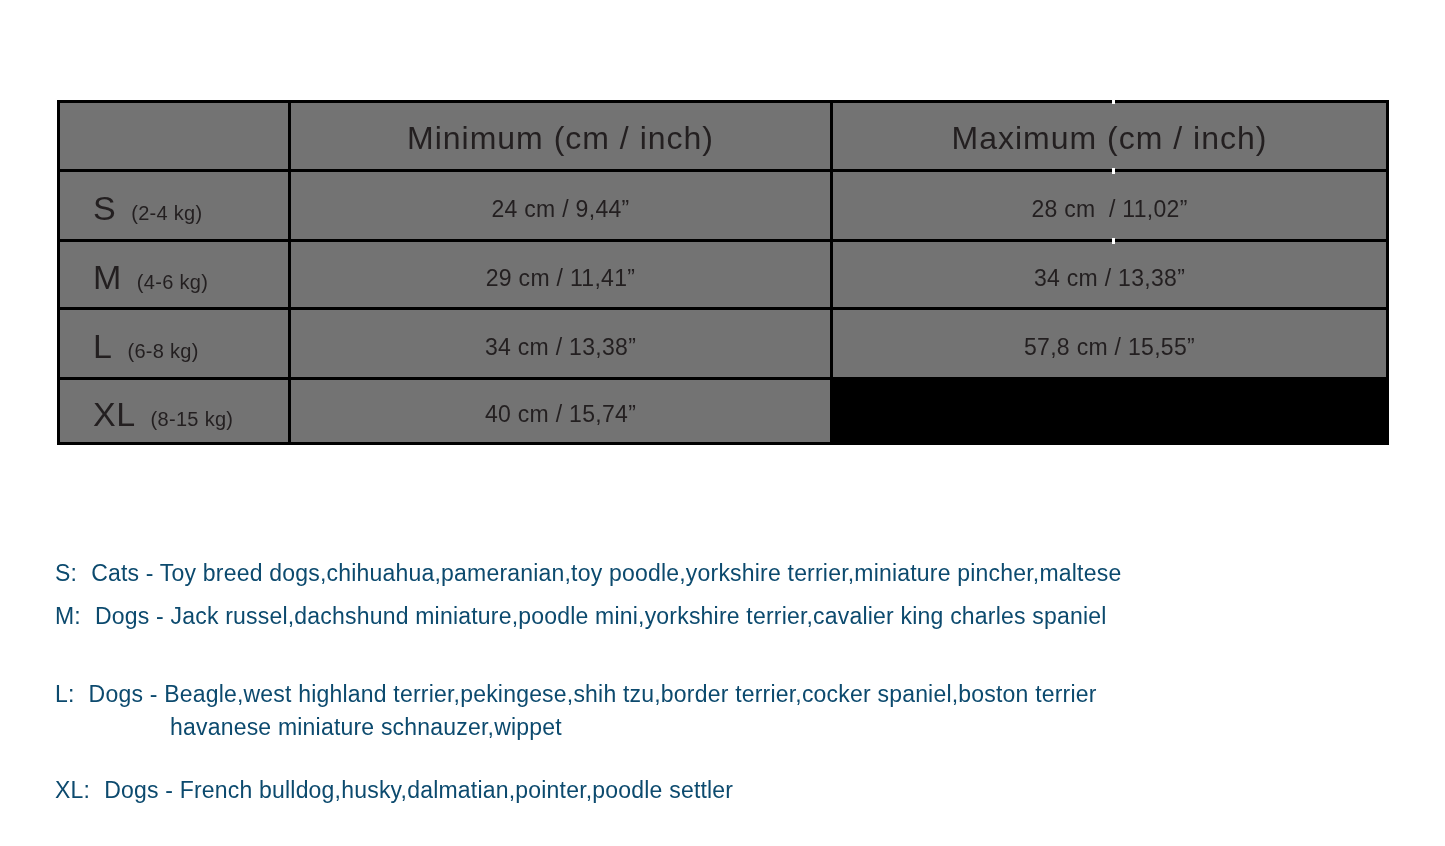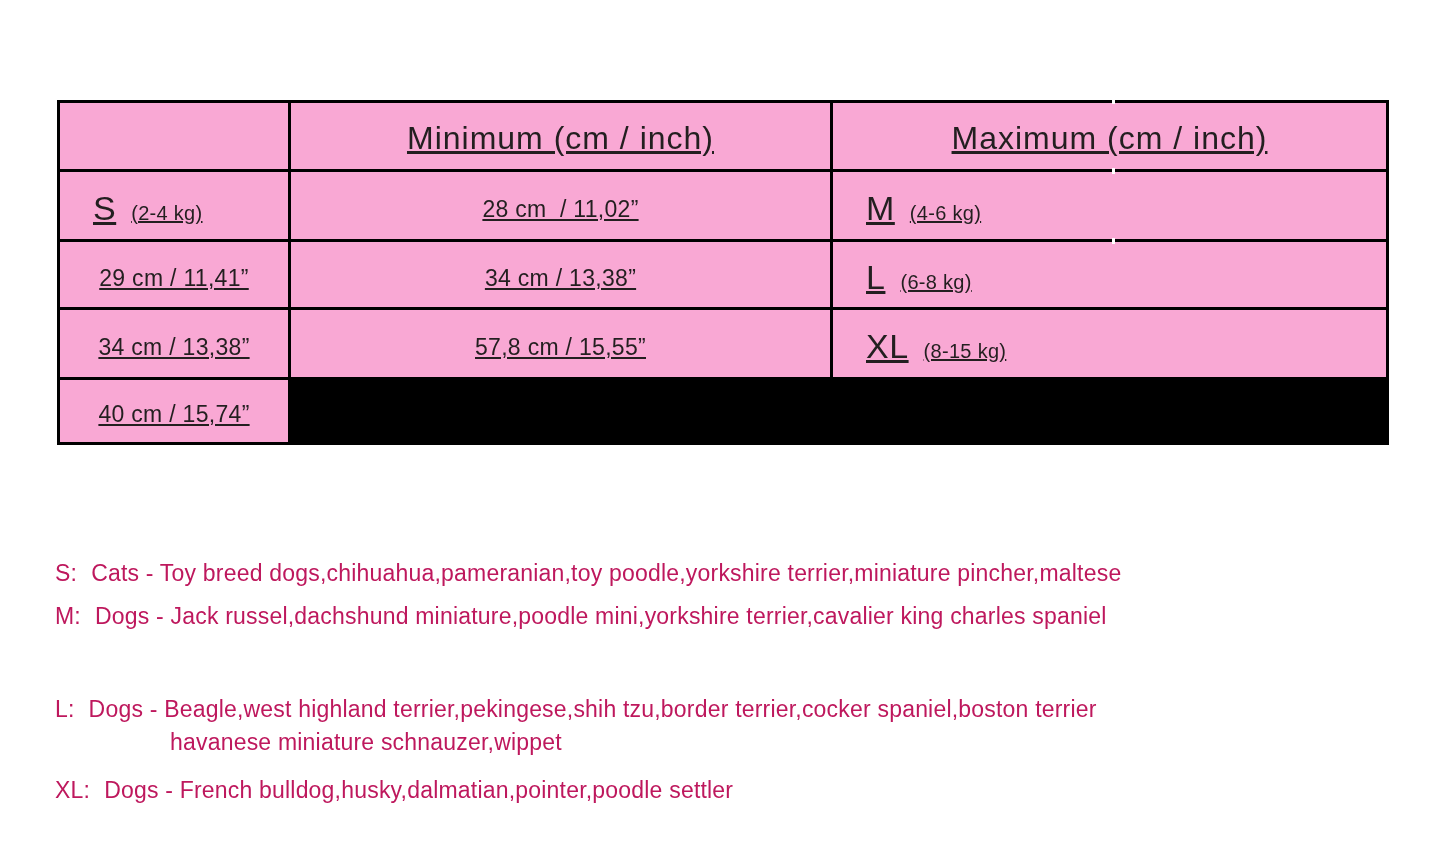--- a/index.html
+++ b/index.html
@@ -24,25 +24,24 @@
     width: 1332px;
     height: 345px;
     background: #000000;
     padding: 3px;
     display: grid;
     grid-template-columns: 228px 539px 553px;
     grid-template-rows: 66px 67px 65px 67px 62px;
     gap: 3px;
   }
   .cell {
-    background: #f9a8d4;
+    background: #737373;
     display: flex;
     align-items: center;
     overflow: hidden;
-    text-decoration: underline;
   }
   .cell.center { justify-content: center; }
   .header-cell {
     font-size: 32px;
     letter-spacing: 1px;
     padding-top: 5px;
     color: #231f20;
   }
   .size-cell { padding-left: 33px; }
   .size-inline { display: flex; align-items: baseline; padding-top: 6px; }
@@ -68,46 +67,47 @@
   .notch.n3 { top: 238px; }
 
   
   .note {
     position: absolute;
     left: 55px;
     width: 1340px;
     font-size: 23px;
     line-height: 33px;
     letter-spacing: 0.2px;
-    color: #be185d;
+    color: #0c4a6e;
   }
   .note-prefix { display: inline-block; margin-right: 14px; }
   .note-cont { margin-left: 115px; }
   .note-s  { top: 557px; }
   .note-m  { top: 600px; }
-  .note-l  { top: 693px; }
+  .note-l  { top: 678px; }
   .note-xl { top: 774px; }
 </style>
 </head>
 <body>
 
 <div class="canvas">
 
   <div class="size-table">
 
     <div class="cell header-cell"></div>
     <div class="cell center header-cell">Minimum (cm / inch)</div>
     <div class="cell center header-cell">Maximum (cm / inch)</div>
 
     <div class="cell size-cell">
       <span class="size-inline">
         <span class="size-letter">S</span>
         <span class="size-weight">(2-4 kg)</span>
       </span>
     </div>
+    <div class="cell center value-cell">24 cm / 9,44”</div>
     <div class="cell center value-cell">28 cm  / 11,02”</div>
 
     <div class="cell size-cell">
       <span class="size-inline">
         <span class="size-letter">M</span>
         <span class="size-weight">(4-6 kg)</span>
       </span>
     </div>
     <div class="cell center value-cell">29 cm / 11,41”</div>
     <div class="cell center value-cell">34 cm / 13,38”</div>

